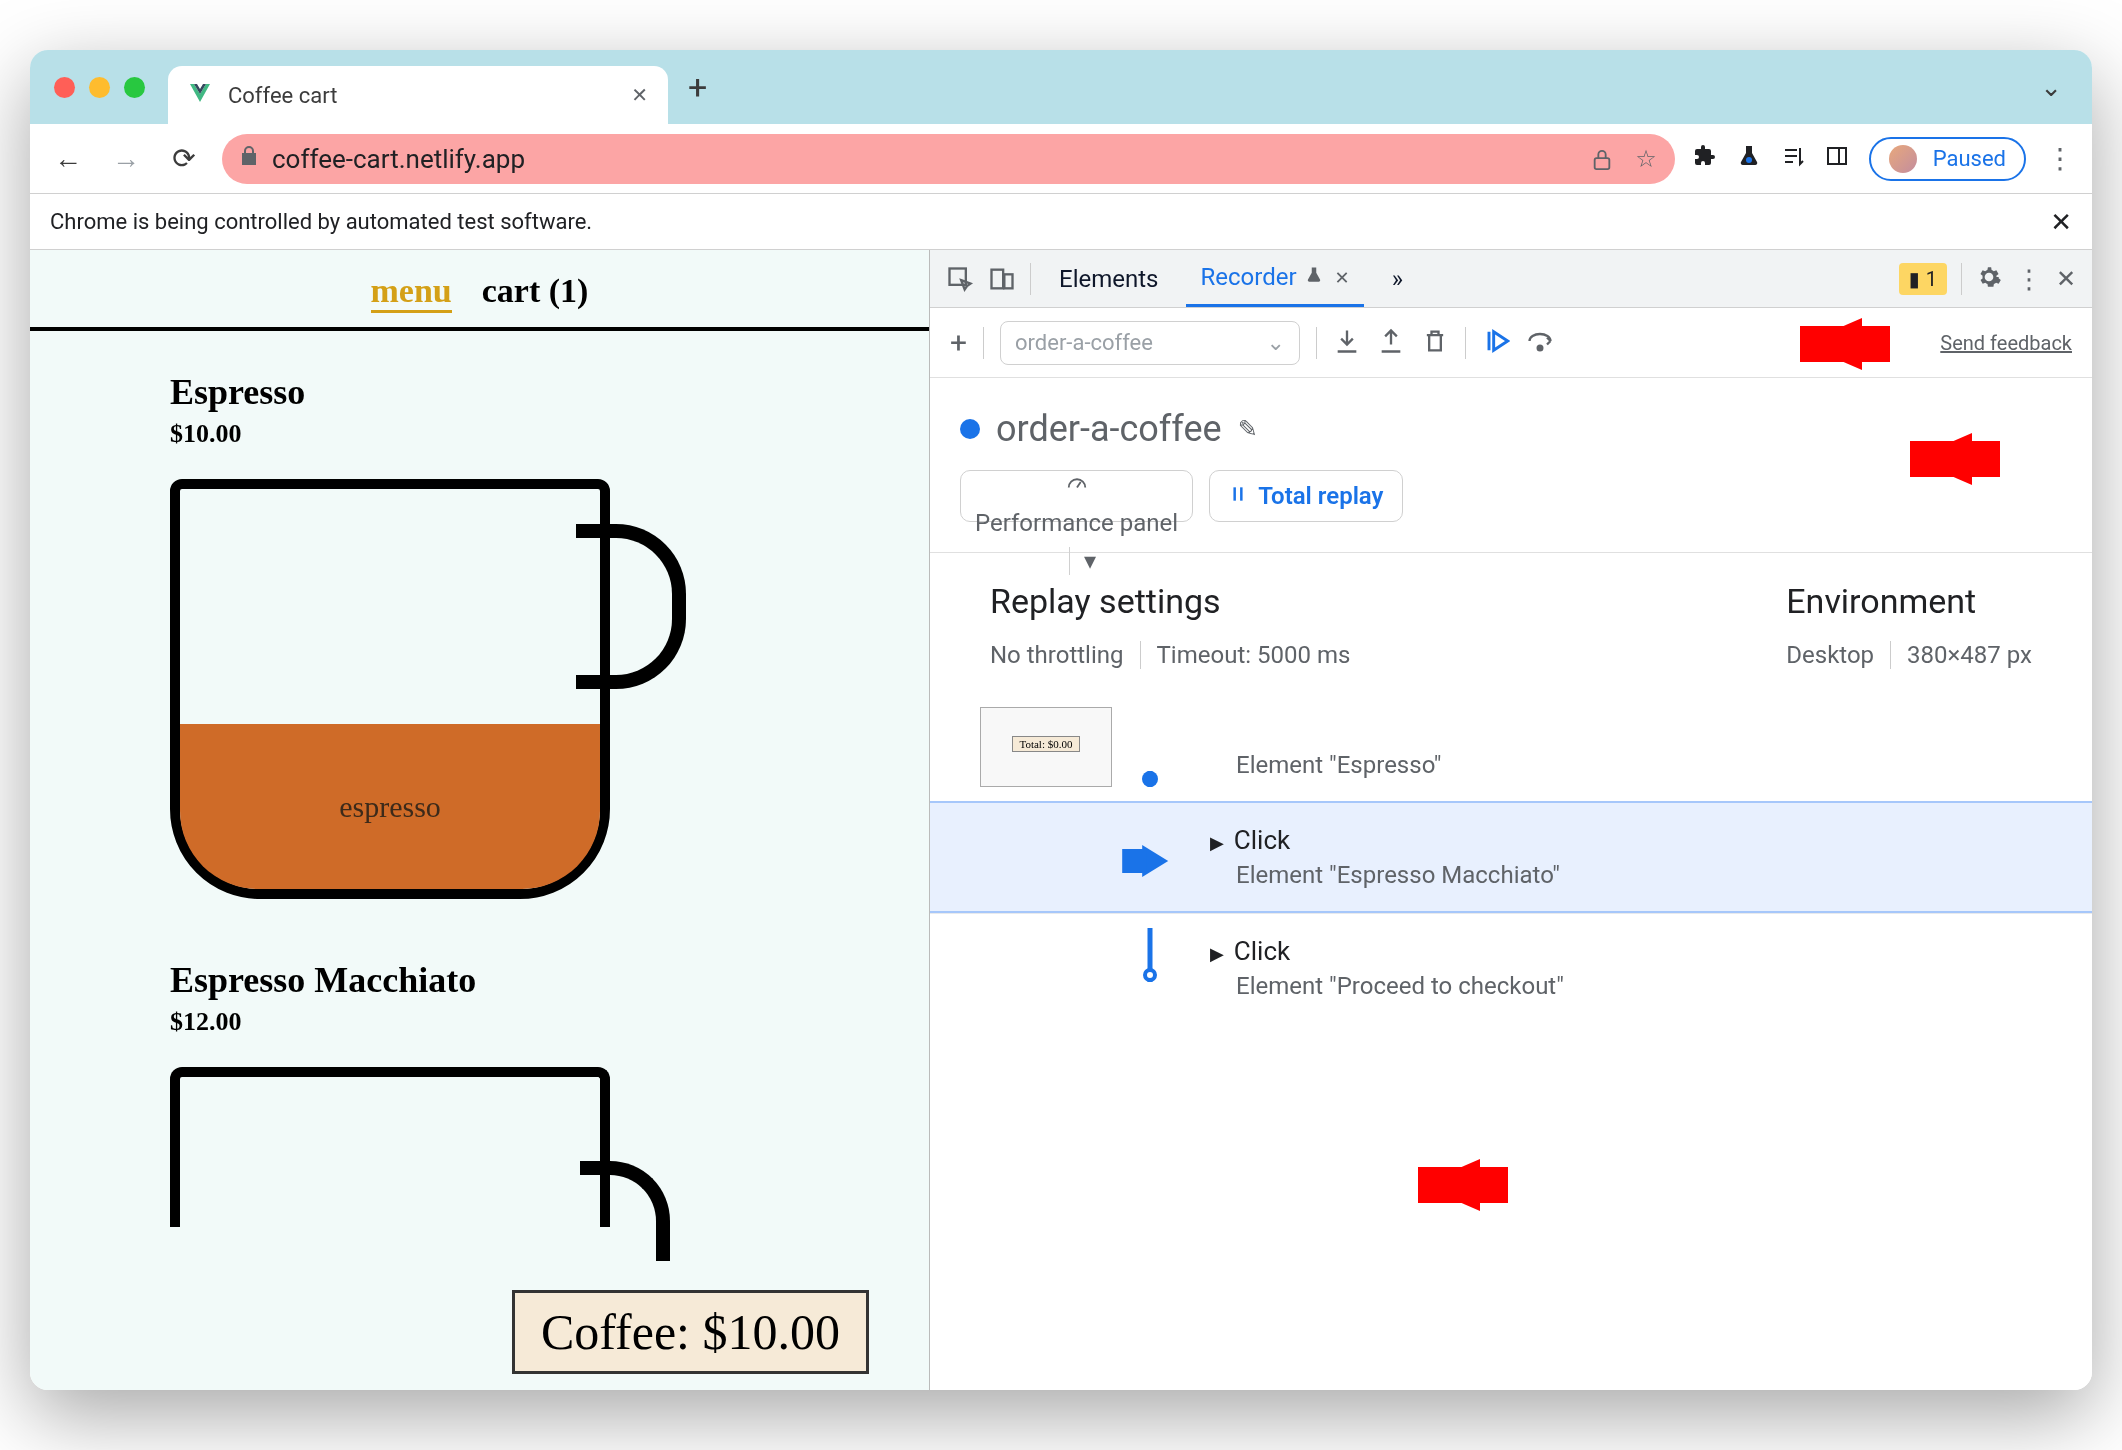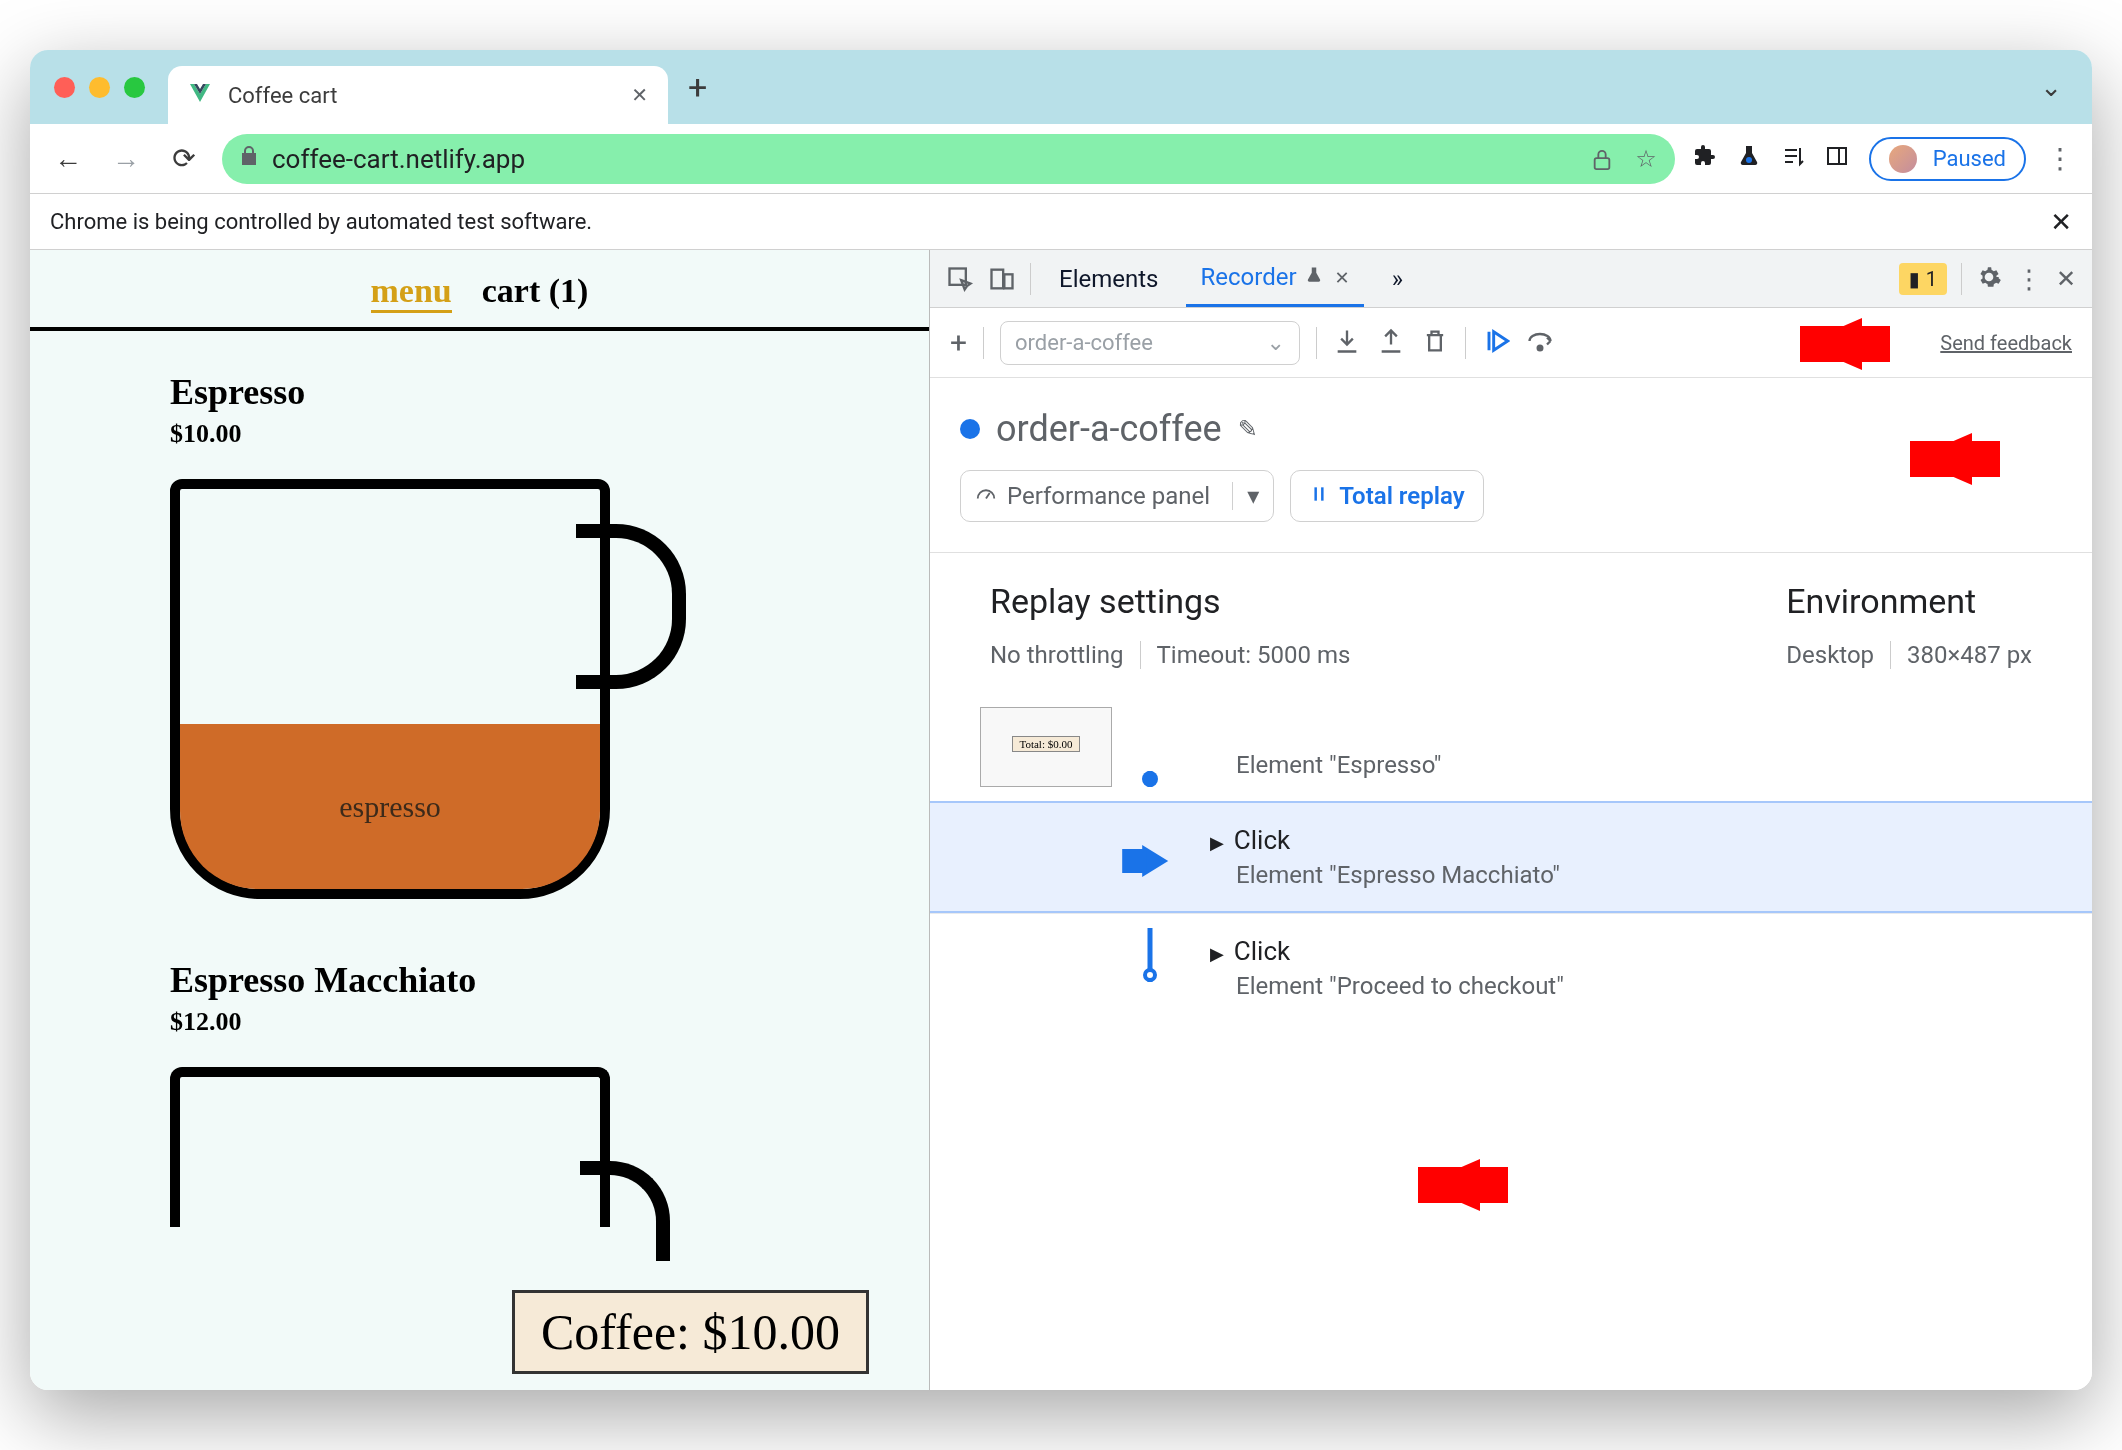--- a/index.html
+++ b/index.html
@@ -54,21 +54,21 @@
   border-bottom: 1px solid #d0d0d0;
   display: flex;
   align-items: center;
   padding: 0 18px;
   gap: 18px;
 }
 .nav-btn { font-size: 28px; color: #3c3c3c; width: 40px; text-align: center; }
 .omnibox {
   flex: 1;
   height: 50px;
-  background: #86efac;
+  background: #fca5a5;
   border-radius: 25px;
   display: flex;
   align-items: center;
   padding: 0 18px;
   gap: 14px;
 }
 .lock { font-size: 20px; color: #5f6368; }
 .url { font-size: 26px; color: #202124; }
 .omni-right { margin-left: auto; display: flex; gap: 22px; color: #5f6368; font-size: 24px; }
 .toolbar-icons { display: flex; gap: 20px; align-items: center; }
@@ -181,21 +181,21 @@
 .rec-ic svg { width: 28px; height: 28px; }
 .rec-ic.blue svg { stroke: #1a73e8; fill: none; }
 .feedback { margin-left: auto; font-size: 20px; color: #5f6368; text-decoration: underline; }
 .rec-header { padding: 30px 30px 10px; display: flex; align-items: center; gap: 16px; font-size: 36px; }
 .rec-dot { width: 20px; height: 20px; border-radius: 50%; background: #1a73e8; }
 .rec-title { color: #5f6368; }
 .rec-pencil { color: #5f6368; font-size: 24px; }
 .rec-controls { padding: 10px 30px 30px; display: flex; gap: 16px; align-items: center; position: relative; }
 .perf-btn {
   border: 1px solid #d0d0d0; border-radius: 10px; height: 52px;
-  display: flex; align-items: center; padding: 0 14px; font-size: 24px; color: #5f6368; gap: 10px;
+  display: flex; align-items: center; padding: 0 14px; font-size: 24px; color: #5f6368; gap: 10px; flex-direction: column;
 }
 .perf-btn .chev { border-left: 1px solid #d0d0d0; margin-left: 12px; padding-left: 14px; }
 .cancel-btn {
   border: 1px solid #d0d0d0; border-radius: 10px; height: 52px;
   display: flex; align-items: center; padding: 0 18px; font-size: 24px;
   color: #1a73e8; font-weight: 600; gap: 10px;
 }
 .settings-row {
   border-top: 1px solid #e0e0e0;
   padding: 28px 60px 22px; display: flex; gap: 120px;

